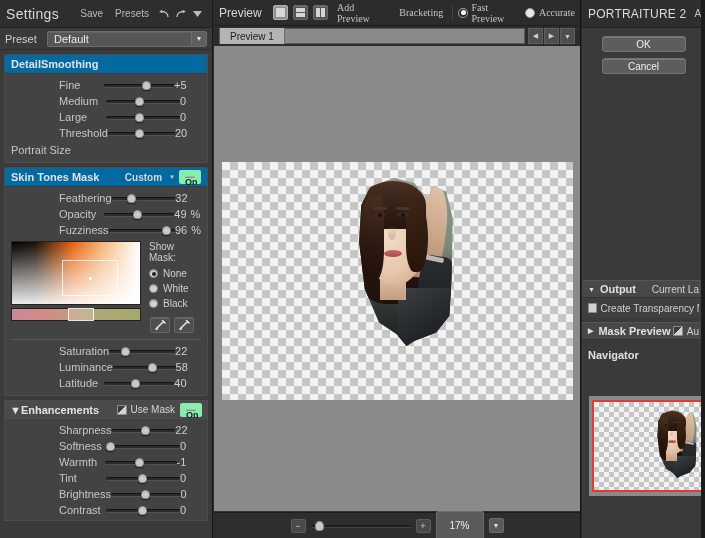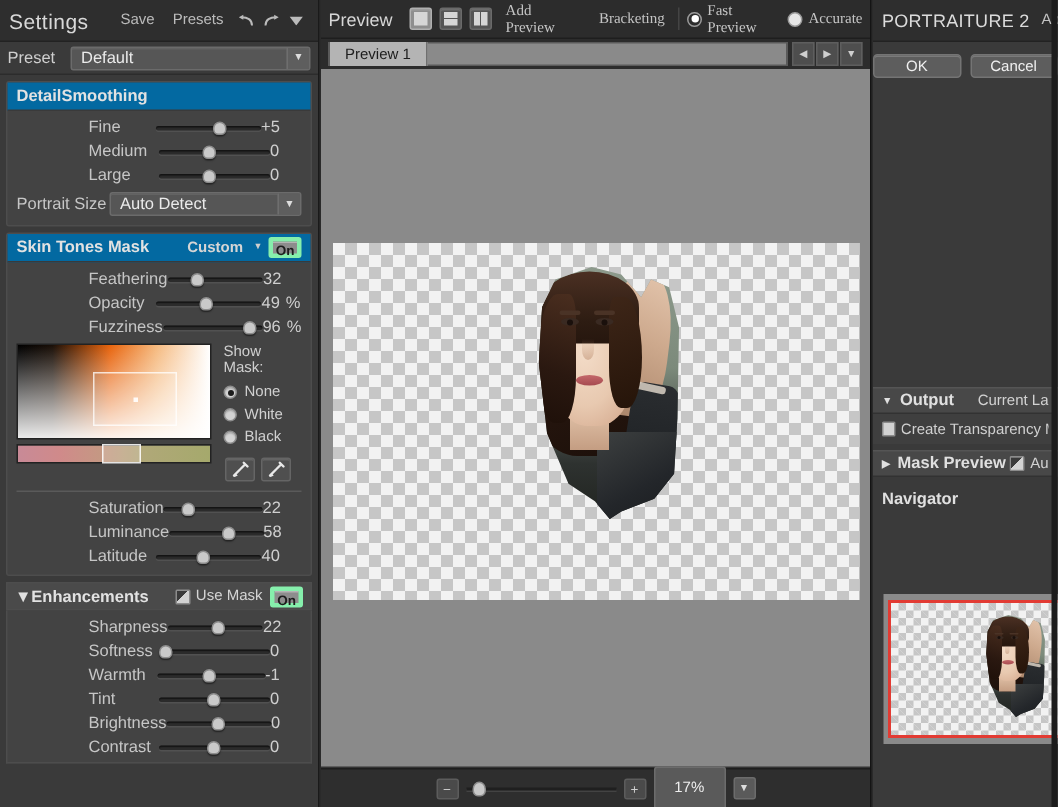--- a/index.html
+++ b/index.html
@@ -88,21 +88,21 @@
   }
   .sl-unit { width:14px; font-size:11px; color:#cfcfcf; text-align:left; }
 
   .portrait-row {
     display:flex; align-items:center; padding:3px 6px 2px 6px;
   }
   .portrait-row .lbl { width:62px; font-size:11px; color:#c6c6c6; }
 
   .on-btn {
     width:22px; height:14px; background:#8d8d8d;
-    border:3px solid #86efac; border-radius:2px;
+    border:6px solid #86efac; border-radius:2px;
     font-size:9px; color:#1d1d1d; text-align:center; line-height:13px;
     font-weight:bold;
     box-shadow: inset 0 1px 0 rgba(255,255,255,.35);
   }
   .mini-combo {
     display:flex; align-items:center; font-size:10px; color:#d5d5d5;
     margin-right:4px;
   }
   .mini-combo .ca { font-size:6px; margin-left:7px; color:#cfcfcf; }
 
@@ -366,21 +366,21 @@
   #right {
     position:absolute; left:582px; top:0; width:123px; height:538px;
     background:#3a3a3a;
   }
   .brand {
     height:28px; background:#2e2e2e; border-bottom:1px solid #222;
     display:flex; align-items:center; padding:0 6px;
   }
   .brand-txt { font-size:12px; color:#dcdcdc; letter-spacing:.2px; white-space:nowrap;}
   .about-lnk { font-size:10px; color:#c2c2c2; margin-left:8px; white-space:nowrap;}
-  .okc { padding:8px 0 16px 0; display:flex; flex-direction:row; align-items:center; gap:6px;}
+  .okc { padding:8px 0 16px 0; display:flex; flex-direction:column; align-items:center; gap:6px;}
   .big-btn {
     width:84px; height:16px; background:#5d5d5d;
     border:1px solid #747474; border-radius:3px;
     font-size:10px; color:#f0f0f0; text-align:center; line-height:15px;
     box-shadow: inset 0 1px 0 rgba(255,255,255,.18);
   }
   .r-spacer { height:174px; }
   .r-sec-head {
     height:18px; background:#484848; border-top:1px solid #555; border-bottom:1px solid #323232;
     display:flex; align-items:center; padding:0 6px;
@@ -505,27 +505,32 @@
         <div class="slider-row">
           <span class="sl-label">Large</span>
           <span class="sl-track-wrap">
             <span class="sl-track"></span>
               <span class="sl-thumb" style="left:40%"></span>
           </span>
           <span class="sl-val">0</span>
           <span class="sl-unit"></span>
         </div>
 
+        <div class="slider-row">
+          <span class="sl-label">Threshold</span>
+          <span class="sl-track-wrap">
+            <span class="sl-track"></span>
+              <span class="sl-thumb" style="left:41%"></span>
+          </span>
+          <span class="sl-val">20</span>
+          <span class="sl-unit"></span>
+        </div>
 
         <div class="portrait-row">
           <span class="lbl">Portrait Size</span>
-          <div class="combo">
-            <span class="val">Auto Detect</span>
-            <div class="arrow">▼</div>
-          </div>
         </div>
       </div>
     </div>
 
     <div class="sec">
       <div class="sec-head">
         <span class="title">Skin Tones Mask</span>
         <span class="mini-combo">
           <span>Custom</span>
           <span class="ca">▼</span>

